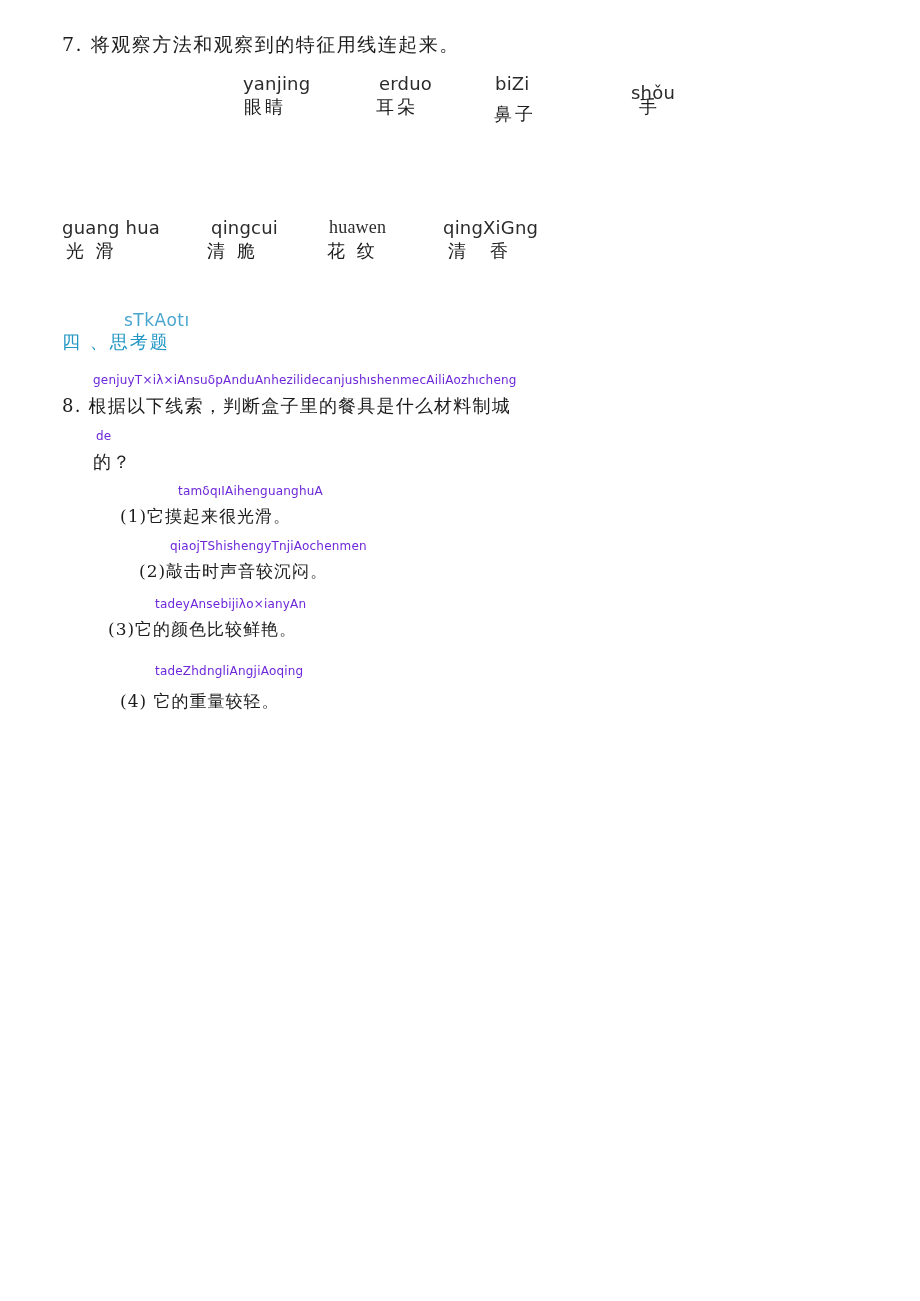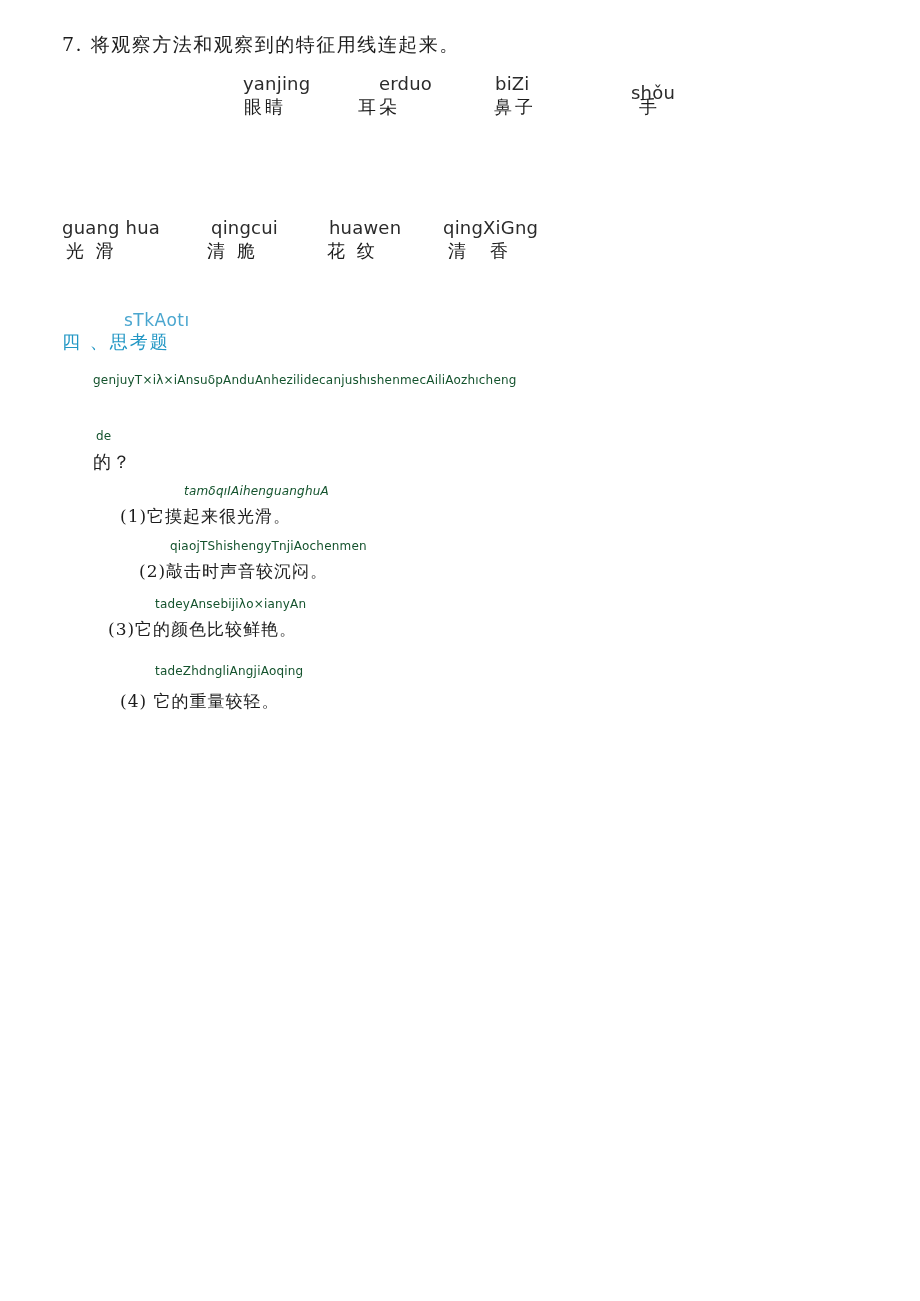--- a/index.html
+++ b/index.html
@@ -31,21 +31,21 @@
   
   .pinyin {
     font-family: "DejaVu Sans", "Liberation Sans", sans-serif;
     font-size: 18px;
     color: #2b2b2b;
     letter-spacing: 0.2px;
   }
   .pinyin-sm {
     font-family: "DejaVu Sans", "Liberation Sans", sans-serif;
     font-size: 12px;
-    color: #14532d;
+    color: #6d28d9;
     letter-spacing: 0.2px;
   }
 
   .q-head {
     font-size: 19px;
     letter-spacing: 1.5px;
   }
   .word-big {
     font-size: 18px;
     letter-spacing: 3px;
@@ -75,49 +75,50 @@
 <body>
 
 <div class="page">
 
   <div class="abs cjk q-head" style="left:62px; top:32px;">7. 将观察方法和观察到的特征用线连起来。</div>
 
   <div class="abs pinyin" style="left:243px; top:73px;">yanjing</div>
   <div class="abs cjk word-big" style="left:244px; top:95px;">眼睛</div>
 
   <div class="abs pinyin" style="left:379px; top:73px;">erduo</div>
-  <div class="abs cjk word-big" style="left:358px; top:95px;">耳朵</div>
+  <div class="abs cjk word-big" style="left:376px; top:95px;">耳朵</div>
 
   <div class="abs pinyin" style="left:495px; top:73px;">biZi</div>
-  <div class="abs cjk word-big" style="left:494px; top:95px;">鼻子</div>
+  <div class="abs cjk word-big" style="left:494px; top:102px;">鼻子</div>
 
   <div class="abs pinyin" style="left:631px; top:82px;">shǒu</div>
   <div class="abs cjk word-big" style="left:639px; top:95px;">手</div>
 
   <div class="abs pinyin" style="left:62px; top:217px;">guang hua</div>
   <div class="abs cjk word-big" style="left:66px; top:239px;">光 滑</div>
 
   <div class="abs pinyin" style="left:211px; top:217px;">qingcui</div>
   <div class="abs cjk word-big" style="left:207px; top:239px;">清 脆</div>
 
-  <div class="abs pinyin" style="left:329px; top:217px;">huawen</div>
+  <div class="abs pinyin" style="left:329px; top:217px;font-family:Liberation Serif, serif;">huawen</div>
   <div class="abs cjk word-big" style="left:327px; top:239px;">花 纹</div>
 
   <div class="abs pinyin" style="left:443px; top:217px;">qingXiGng</div>
   <div class="abs cjk word-big" style="left:448px; top:239px;text-align:right;">清　香</div>
 
   <div class="abs sec-pinyin" style="left:124px; top:310px;">sTkAotı</div>
   <div class="abs sec-title" style="left:62px; top:330px;text-align:center;">四 、思考题</div>
 
   <div class="abs pinyin-sm" style="left:93px; top:373px;">genjuyT×iλ×iAnsuδpAnduAnhezilidecanjushıshenmecAiliAozhıcheng</div>
+  <div class="abs cjk item-line" style="left:62px; top:394px;">8. 根据以下线索，判断盒子里的餐具是什么材料制城</div>
 
   <div class="abs pinyin-sm" style="left:96px; top:429px;">de</div>
   <div class="abs cjk item-line" style="left:93px; top:450px;">的？</div>
 
-  <div class="abs pinyin-sm" style="left:184px; top:484px;font-style:italic;">tamδqıIAihenguanghuA</div>
+  <div class="abs pinyin-sm" style="left:178px; top:484px;">tamδqıIAihenguanghuA</div>
   <div class="abs cjk sub-line" style="left:120px; top:505px;">(1)它摸起来很光滑。</div>
 
   <div class="abs pinyin-sm" style="left:170px; top:539px;">qiaojTShishengyTnjiAochenmen</div>
   <div class="abs cjk sub-line" style="left:120px; top:560px;margin-left:19px;">(2)敲击时声音较沉闷。</div>
 
   <div class="abs pinyin-sm" style="left:155px; top:597px;">tadeyAnsebijiλo×ianyAn</div>
   <div class="abs cjk sub-line" style="left:108px; top:618px;">(3)它的颜色比较鲜艳。</div>
 
   <div class="abs pinyin-sm" style="left:155px; top:664px;">tadeZhdngliAngjiAoqing</div>
   <div class="abs cjk sub-line" style="left:120px; top:690px;">(4) 它的重量较轻。</div>

